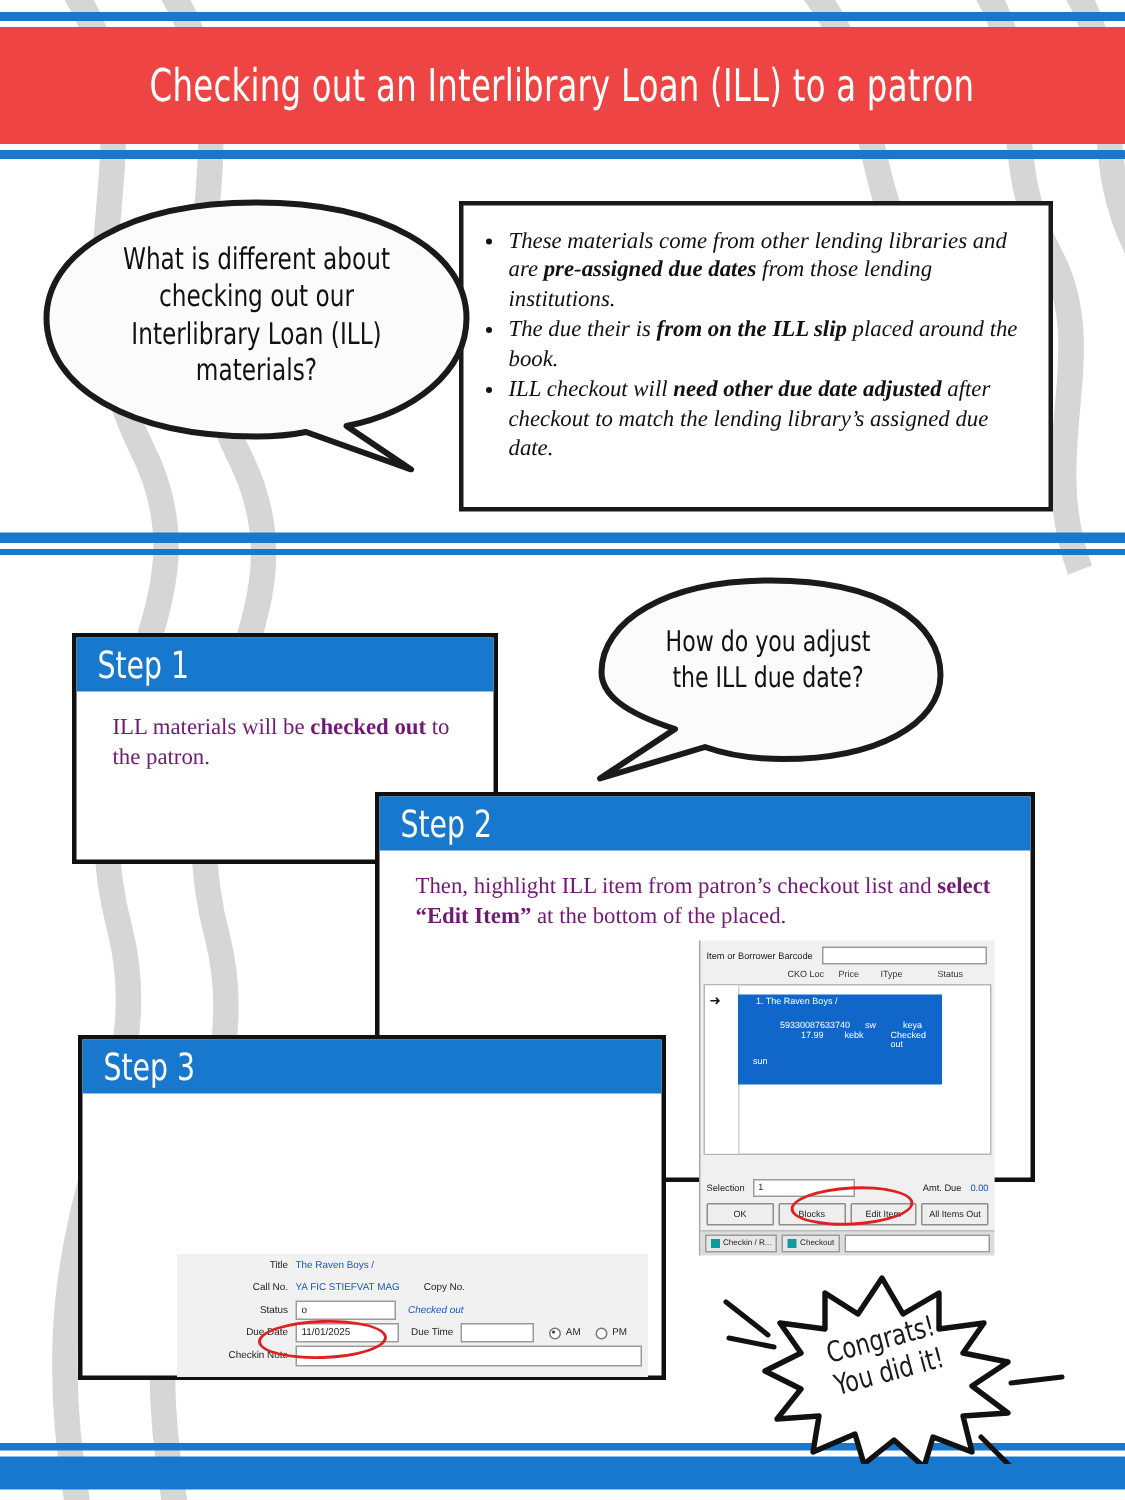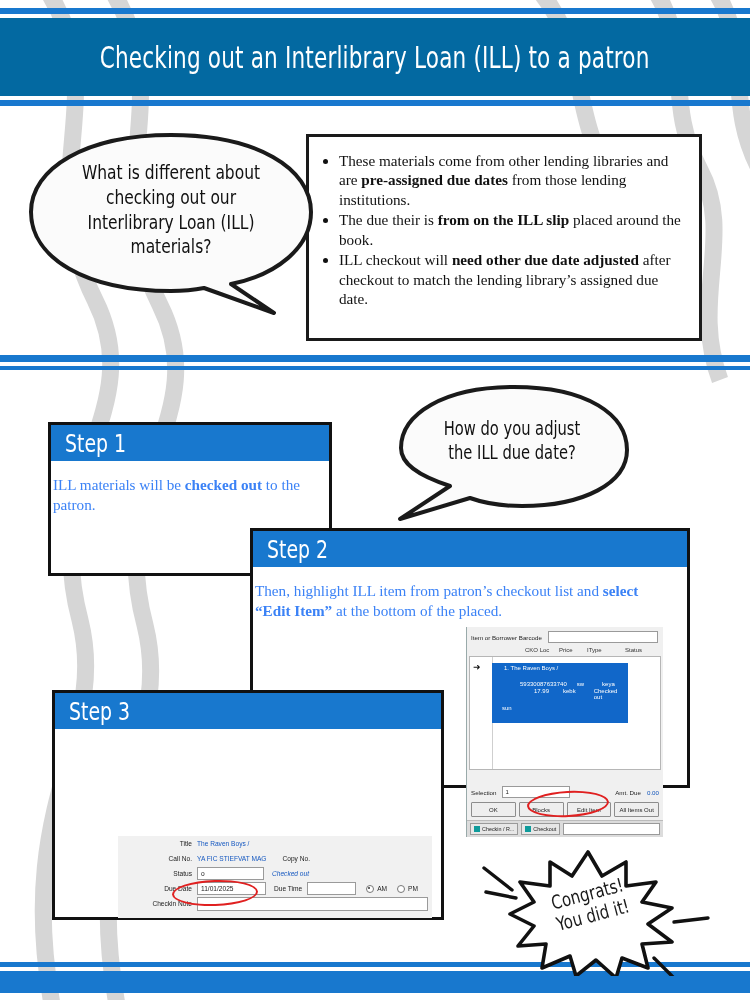--- a/index.html
+++ b/index.html
@@ -9,21 +9,21 @@
     font-family:"Liberation Serif", serif;
   }
   #root{position:absolute;inset:0;width:750px;height:1000px;overflow:hidden;}
 
   
   .bg-swooshes{position:absolute;inset:0;z-index:0;pointer-events:none;}
 
   
   .header-band{position:absolute;left:0;top:8px;width:750px;height:6px;background:#1878ce;z-index:3;}
   .header-band2{position:absolute;left:0;top:100px;width:750px;height:6px;background:#1878ce;z-index:3;}
-  .header-main{position:absolute;left:0;top:18px;width:750px;height:78px;background:#0369a1;z-index:3;
+  .header-main{position:absolute;left:0;top:18px;width:750px;height:78px;background:#ef4444;z-index:3;
     display:flex;align-items:center;justify-content:center;}
   .header-title{
     color:#ffffff;font-family:"DejaVu Sans Condensed","Liberation Sans Narrow","Liberation Sans",sans-serif;
     font-size:30px;font-weight:300;letter-spacing:.2px;
     transform:scaleX(.80);transform-origin:center center;white-space:nowrap;
   }
 
   
   .divider-thick{position:absolute;left:0;top:355px;width:750px;height:7px;background:#1878ce;z-index:3;}
   .divider-thin{position:absolute;left:0;top:366px;width:750px;height:4px;background:#1878ce;z-index:3;}
@@ -43,32 +43,32 @@
   #bubble1 .txt{font-size:20px;transform:scaleX(.86);padding-bottom:26px;}
   #bubble2{left:392px;top:382px;width:240px;height:140px;}
   #bubble2 .txt{font-size:19px;transform:scaleX(.86);padding-bottom:22px;}
 
   
   .info-box{
     position:absolute;left:306px;top:134px;width:396px;height:207px;
     background:#fff;border:3px solid #1a1a1a;z-index:5;box-sizing:border-box;
     padding:14px 16px 10px 8px;
   }
-  .info-box ul{margin:0;padding:0 0 0 22px;list-style:disc;}
+  .info-box ul{margin:0;padding:0 0 0 22px;list-style:disc;font-style:italic;}
   .info-box li{font-size:15.2px;line-height:1.28;color:#111;margin-bottom:1px;}
   .info-box li b{font-weight:bold;}
 
   
   .step-card{position:absolute;background:#fff;border:3px solid #111;box-sizing:border-box;}
   .step-head{background:#1878ce;height:36px;display:flex;align-items:center;padding-left:14px;}
   .step-head .lbl{
     color:#fff;font-family:"DejaVu Sans Condensed","Liberation Sans Narrow","Liberation Sans",sans-serif;
     font-size:25px;font-weight:300;transform:scaleX(.84);transform-origin:left center;white-space:nowrap;
   }
-  .step-body{padding:14px 16px 8px 2px;font-size:15.2px;line-height:1.30;color:#3b82f6;}
+  .step-body{padding:14px 16px 8px 24px;font-size:15.2px;line-height:1.30;color:#701a75;}
   .step-body b{font-weight:bold;}
 
   #step1{left:48px;top:422px;width:284px;height:154px;z-index:7;}
   #step2{left:250px;top:528px;width:440px;height:260px;z-index:8;}
   #step3{left:52px;top:690px;width:392px;height:230px;z-index:9;}
 
   
   .shot{position:absolute;background:#f0f0f0;font-family:"Liberation Sans",sans-serif;color:#222;overflow:hidden;}
   #shot-cko{left:466px;top:627px;width:196px;height:210px;z-index:10;border-left:1px solid #9aa;}
   #shot-cko .row-bar{display:flex;align-items:center;padding:4px 2px 2px 4px;}

